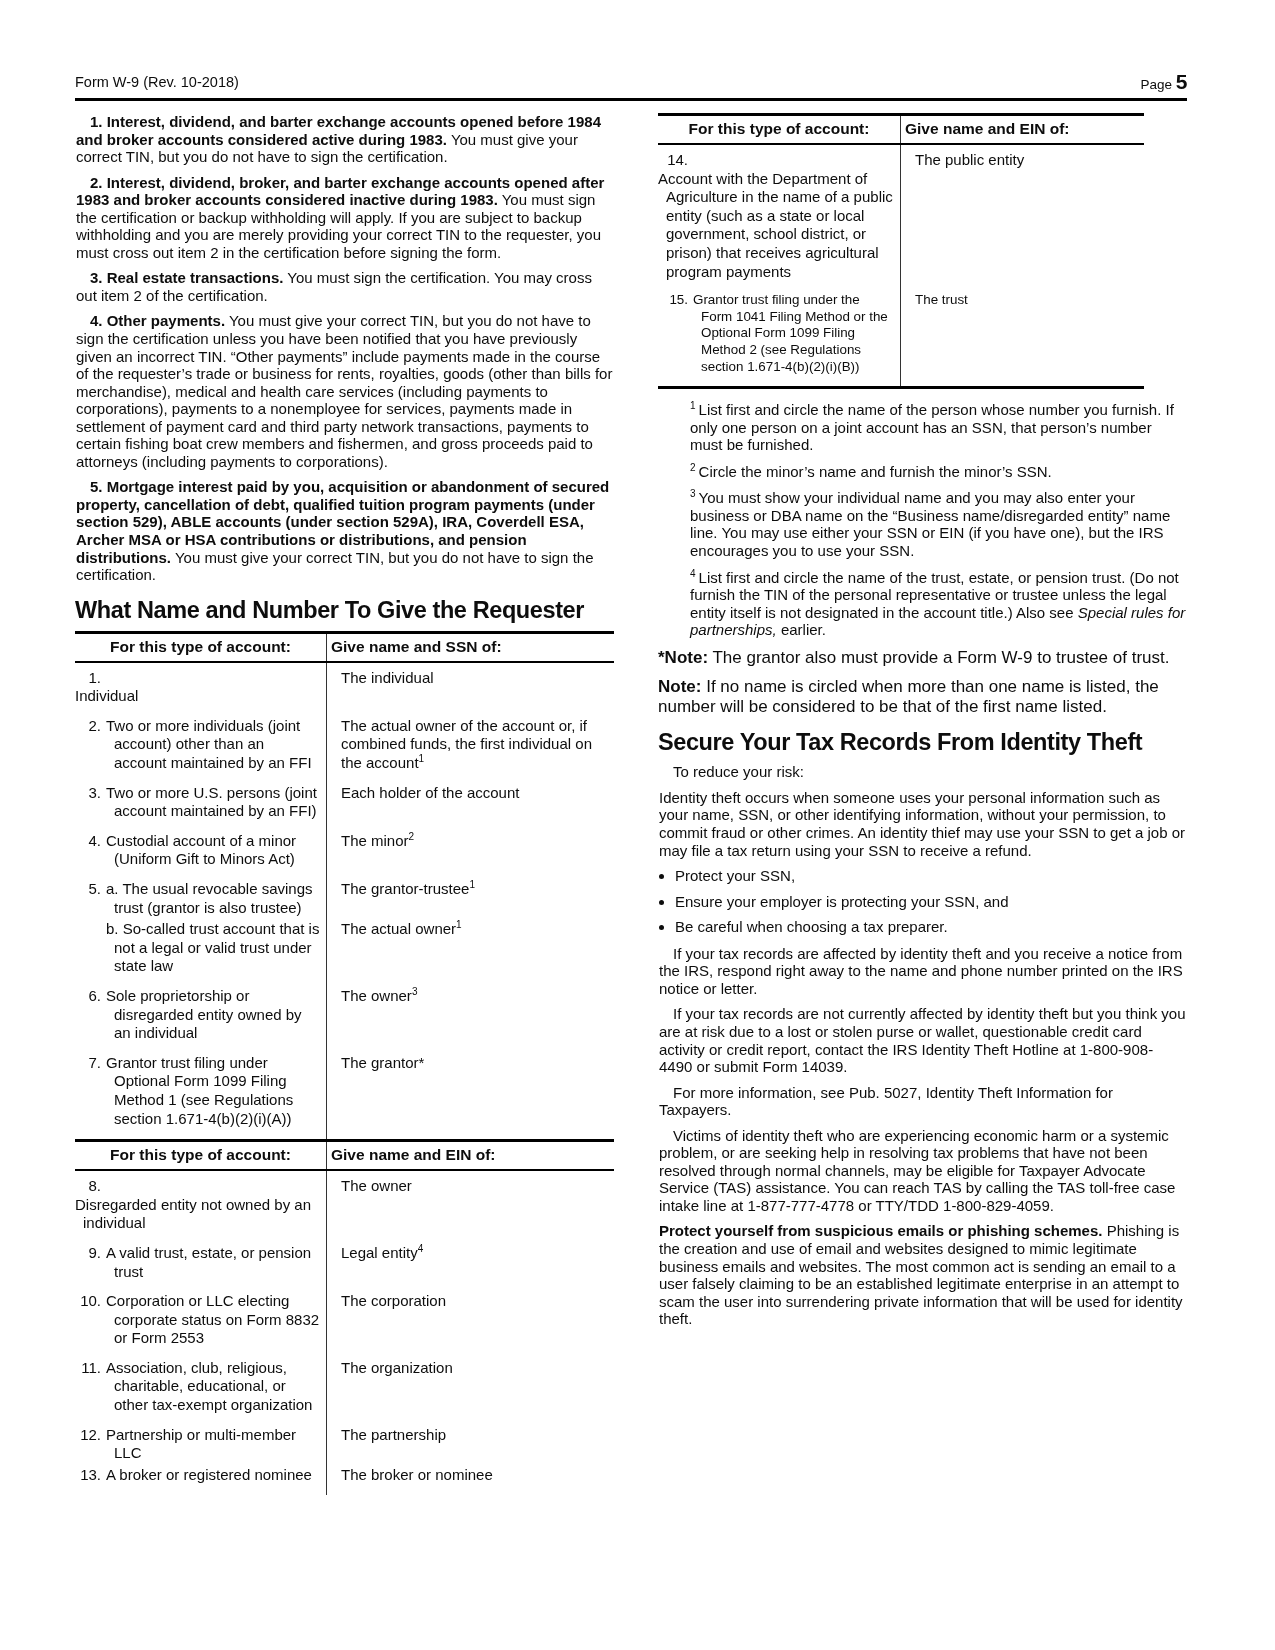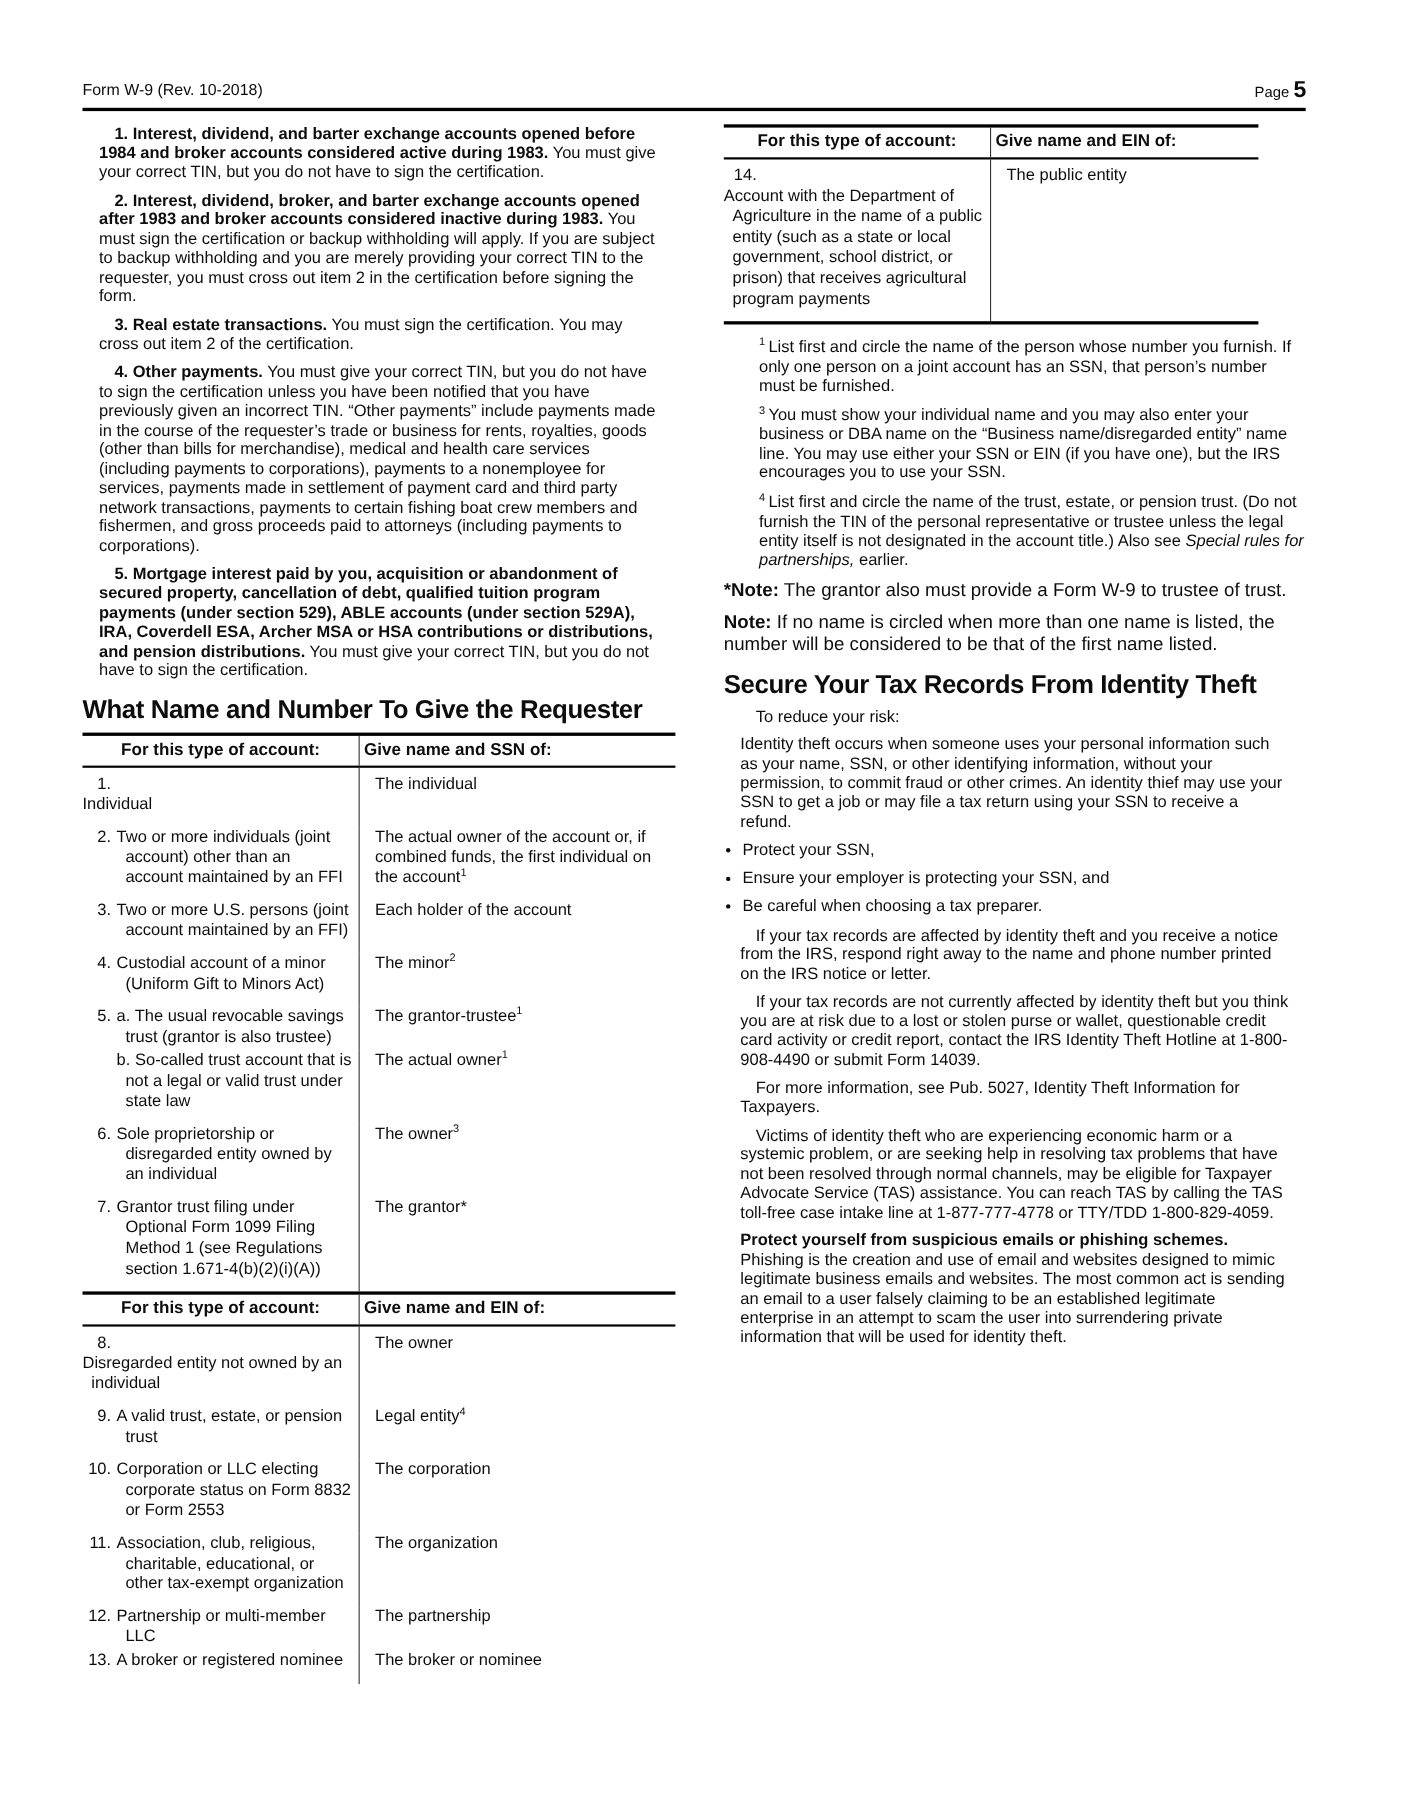--- a/index.html
+++ b/index.html
@@ -17,21 +17,21 @@
   .form-id { font-size:14.5px; }
   .pageno  { font-size:13.5px; }
   .pageno b{ font-size:21px; letter-spacing:-0.5px; }
 
   
   .cols { display:flex; gap:44px; margin-top:12px; }
   .col-l { width:539px; flex:none; }
   .col-r { flex:1; min-width:0; }
 
   
-  p.body { font-size:15px; line-height:1.17; margin:0 15px 8px; text-indent:14px; }
+  p.body { font-size:15px; line-height:1.17; margin:0 1px 8px; text-indent:14px; }
   p.body.noindent { text-indent:0; }
   .lead { font-weight:bold; }
 
   h2.sect { font-size:23.5px; letter-spacing:-0.4px; margin:13px 0 7px; font-weight:bold; }
 
   
   .tbl { border-top:3px solid #000; }
   .thead { display:flex; border-bottom:2px solid #000; font-weight:bold; font-size:15.5px; }
   .hc1 { width:252px; flex:none; text-align:center; padding:4px 4px 5px; box-sizing:border-box;
          border-right:1.5px solid #333; }
@@ -208,24 +208,32 @@
           <div class="hc1">For this type of account:</div>
           <div class="hc2">Give name and EIN of:</div>
         </div>
         <div class="trow first">
           <div class="c1">
               <span class="num">14.</span>
               <span class="itm">Account with the Department of Agriculture in the name of a public entity (such as a state or local government, school district, or prison) that receives agricultural program payments</span>
             </div>
           <div class="c2"><span>The public entity</span><sup></sup></div>
         </div>
+        <div class="trow small">
+          <div class="c1">
+              <span class="num">15.</span>
+              <span class="itm">Grantor trust filing under the Form 1041 Filing Method or the Optional Form 1099 Filing Method 2 (see Regulations section 1.671-4(b)(2)(i)(B))</span>
+            </div>
+          <div class="c2"><span>The trust</span><sup></sup></div>
+        </div>
       </div>
 
       <div class="mt12">
         <p class="fn"><sup class="fnm">1</sup><span>List first and circle the name of the person whose number you furnish. If only one person on a joint account has an SSN, that  person’s number must be furnished.</span><span class="it"></span><span></span></p>
+        <p class="fn"><sup class="fnm">2</sup><span>Circle the minor’s name and furnish the minor’s SSN.</span><span class="it"></span><span></span></p>
         <p class="fn"><sup class="fnm">3</sup><span>You must show your individual name and you may also enter your business or DBA name on the “Business name/disregarded entity” name line. You may use either your SSN or EIN (if you have one), but the IRS encourages you to use your SSN.</span><span class="it"></span><span></span></p>
         <p class="fn"><sup class="fnm">4</sup><span>List first and circle the name of the trust, estate, or pension trust. (Do not furnish the TIN of the personal representative or trustee unless the legal entity itself is not designated in the account title.) Also see </span><span class="it">Special rules for partnerships,</span><span> earlier.</span></p>
       </div>
 
       <p class="note"><b>*Note:</b> <span>The grantor also must provide a Form W-9 to trustee of trust.</span></p>
       <p class="note"><b>Note:</b> <span>If no name is circled when more than one name is listed, the number will be considered to be that of the first name listed.</span></p>
 
       <h2 class="sect">Secure Your Tax Records From Identity Theft</h2>
 
       <p class="body">To reduce your risk:</p>

